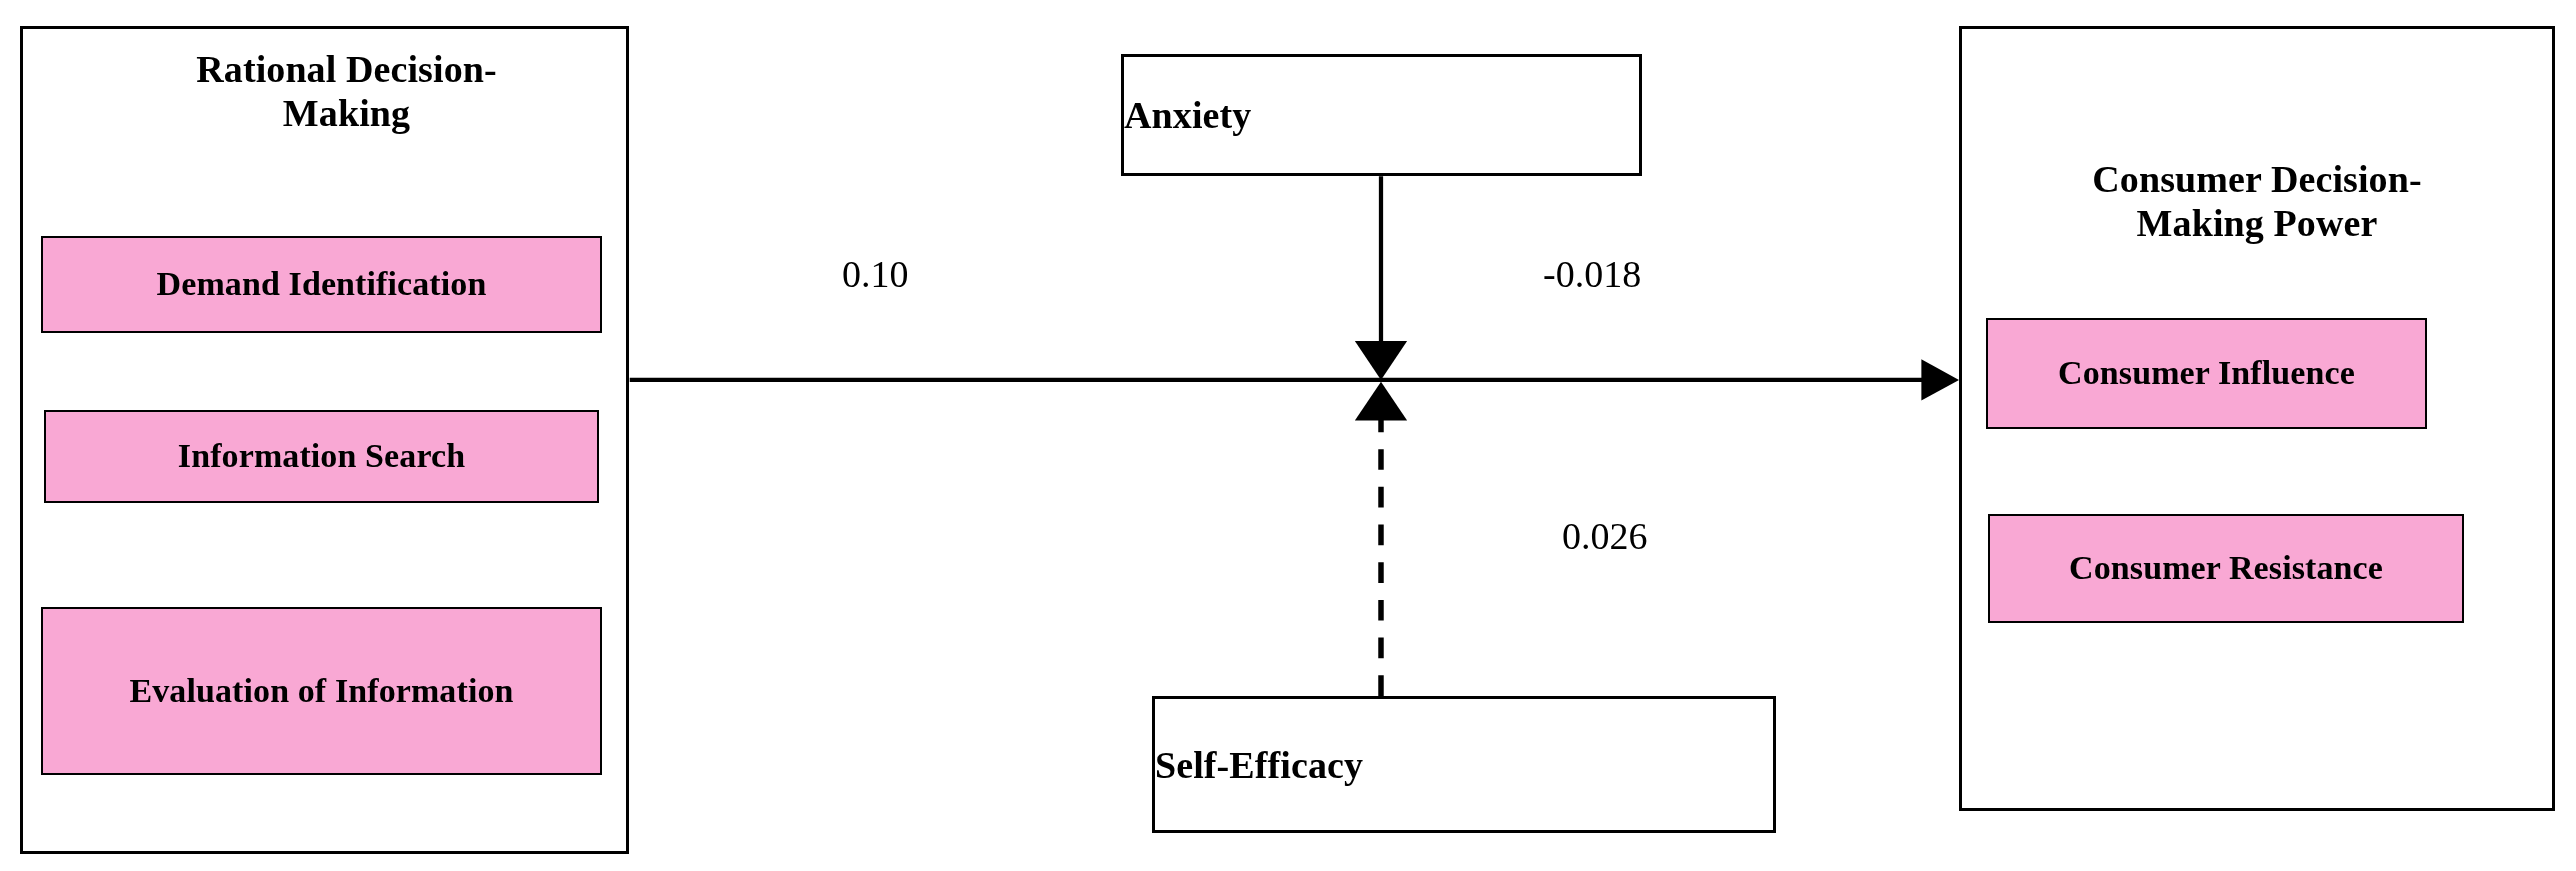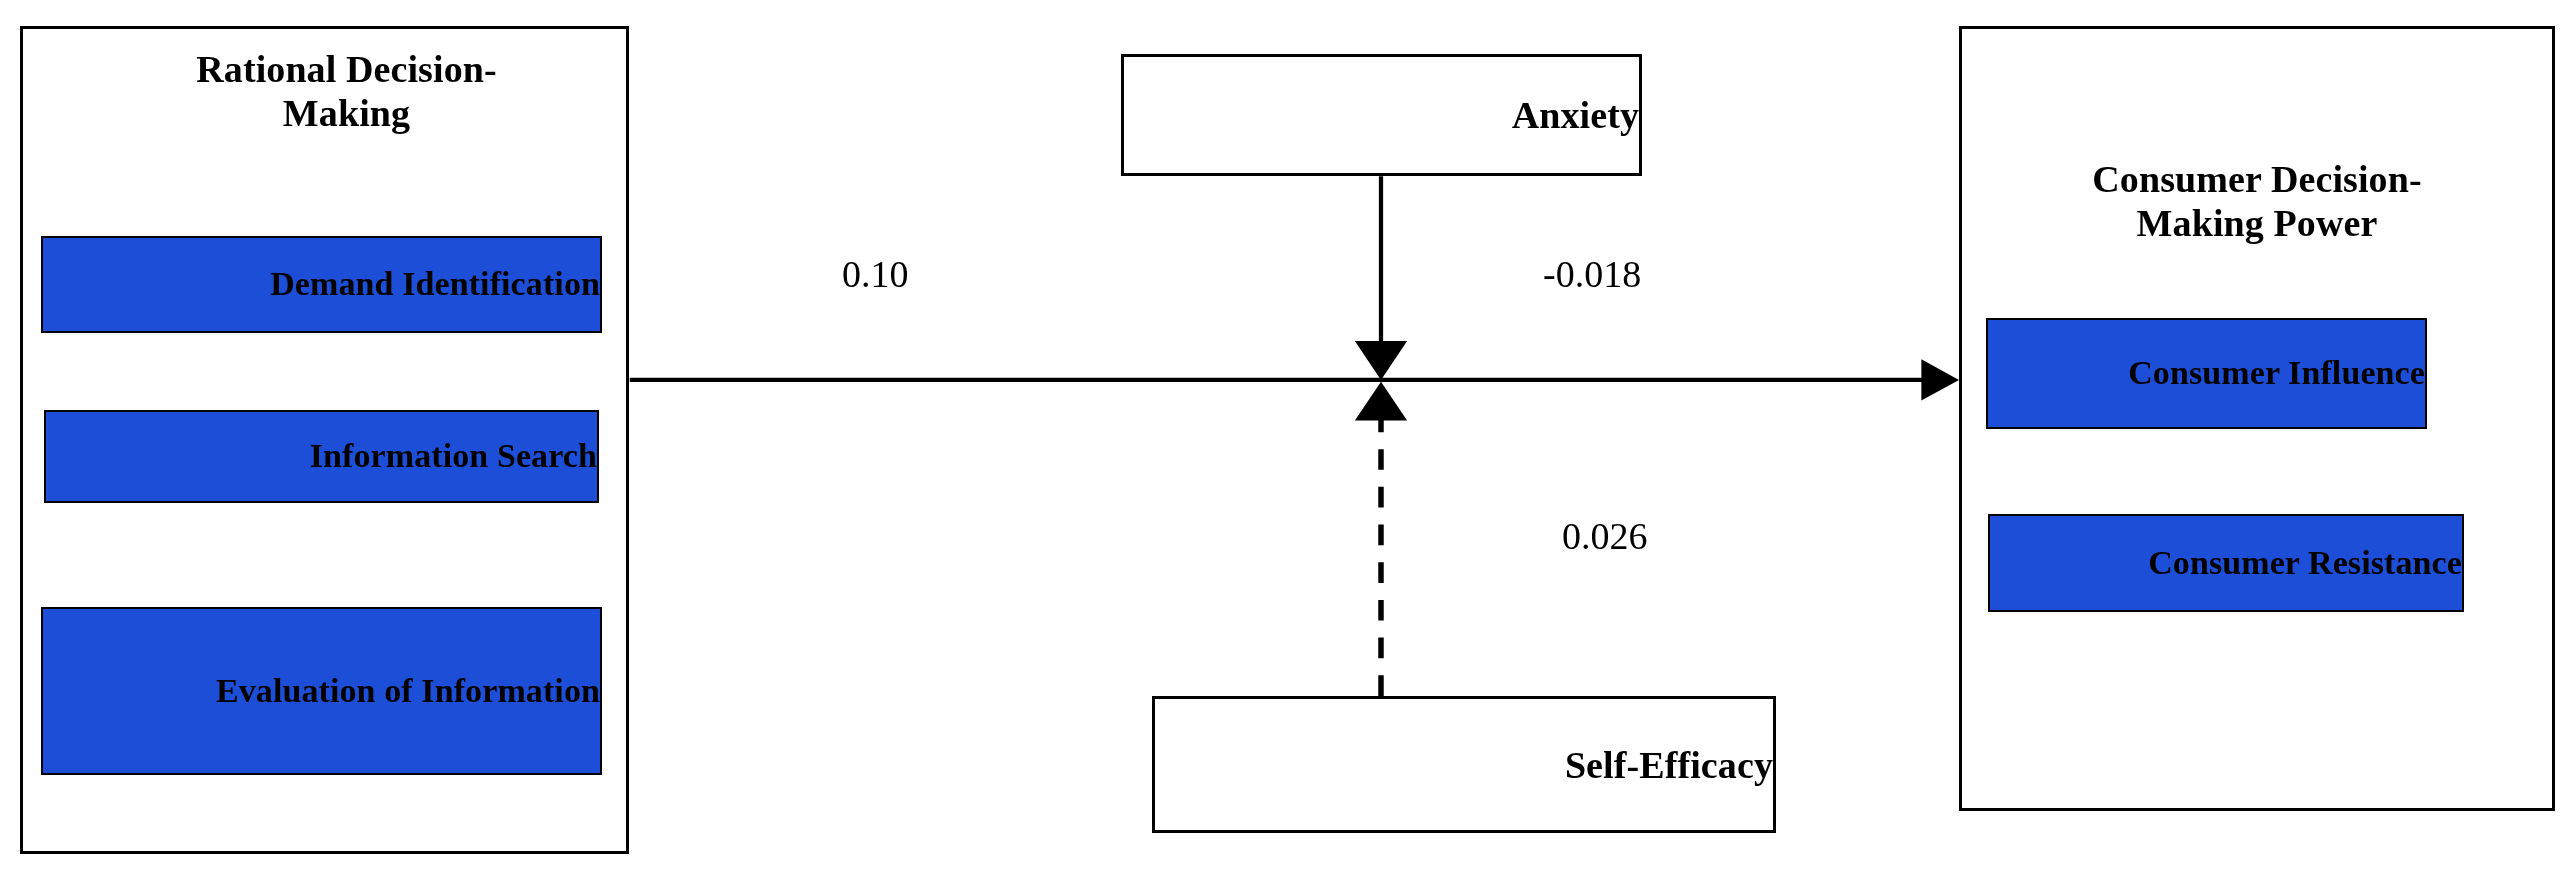--- a/index.html
+++ b/index.html
@@ -30,41 +30,41 @@
     right: 0;
     text-align: center;
     font-weight: bold;
     font-size: 38px;
     line-height: 1.18;
     letter-spacing: 0.1px;
   }
   .subbox {
     position: absolute;
     border: 2.4px solid #000000;
-    background: #1d4ed8;
+    background: #f9a8d4;
     box-sizing: border-box;
     display: flex;
     align-items: center;
-    justify-content: flex-end;
+    justify-content: center;
     text-align: center;
   }
   .subbox span {
     font-weight: bold;
     font-size: 34px;
     line-height: 1.22;
     letter-spacing: 0.1px;
   }
   .node {
     position: absolute;
     border: 3px solid #000000;
     background: #ffffff;
     box-sizing: border-box;
     display: flex;
     align-items: center;
-    justify-content: flex-end;
+    justify-content: flex-start;
     text-align: center;
   }
   .node span {
     font-weight: bold;
     font-size: 38px;
     letter-spacing: 0.1px;
   }
 
   
   .coef {
@@ -140,21 +140,21 @@
 
     <div class="panel-title" style="top:128px;">
       <div>Consumer Decision-</div>
       <div>Making Power</div>
     </div>
 
     <div class="subbox" style="left:24px; top:289px; width:441px; height:111px;">
       <span>Consumer Influence</span>
     </div>
 
-    <div class="subbox" style="left:26px; top:485px; width:476px; height:98px;">
+    <div class="subbox" style="left:26px; top:485px; width:476px; height:109px;">
       <span>Consumer Resistance</span>
     </div>
   </div>
 
   <div class="coef" style="left:842px; top:252px;">0.10</div>
 
   <div class="coef" style="left:1543px; top:252px;">-0.018</div>
 
   <div class="coef" style="left:1562px; top:514px;">0.026</div>
 

